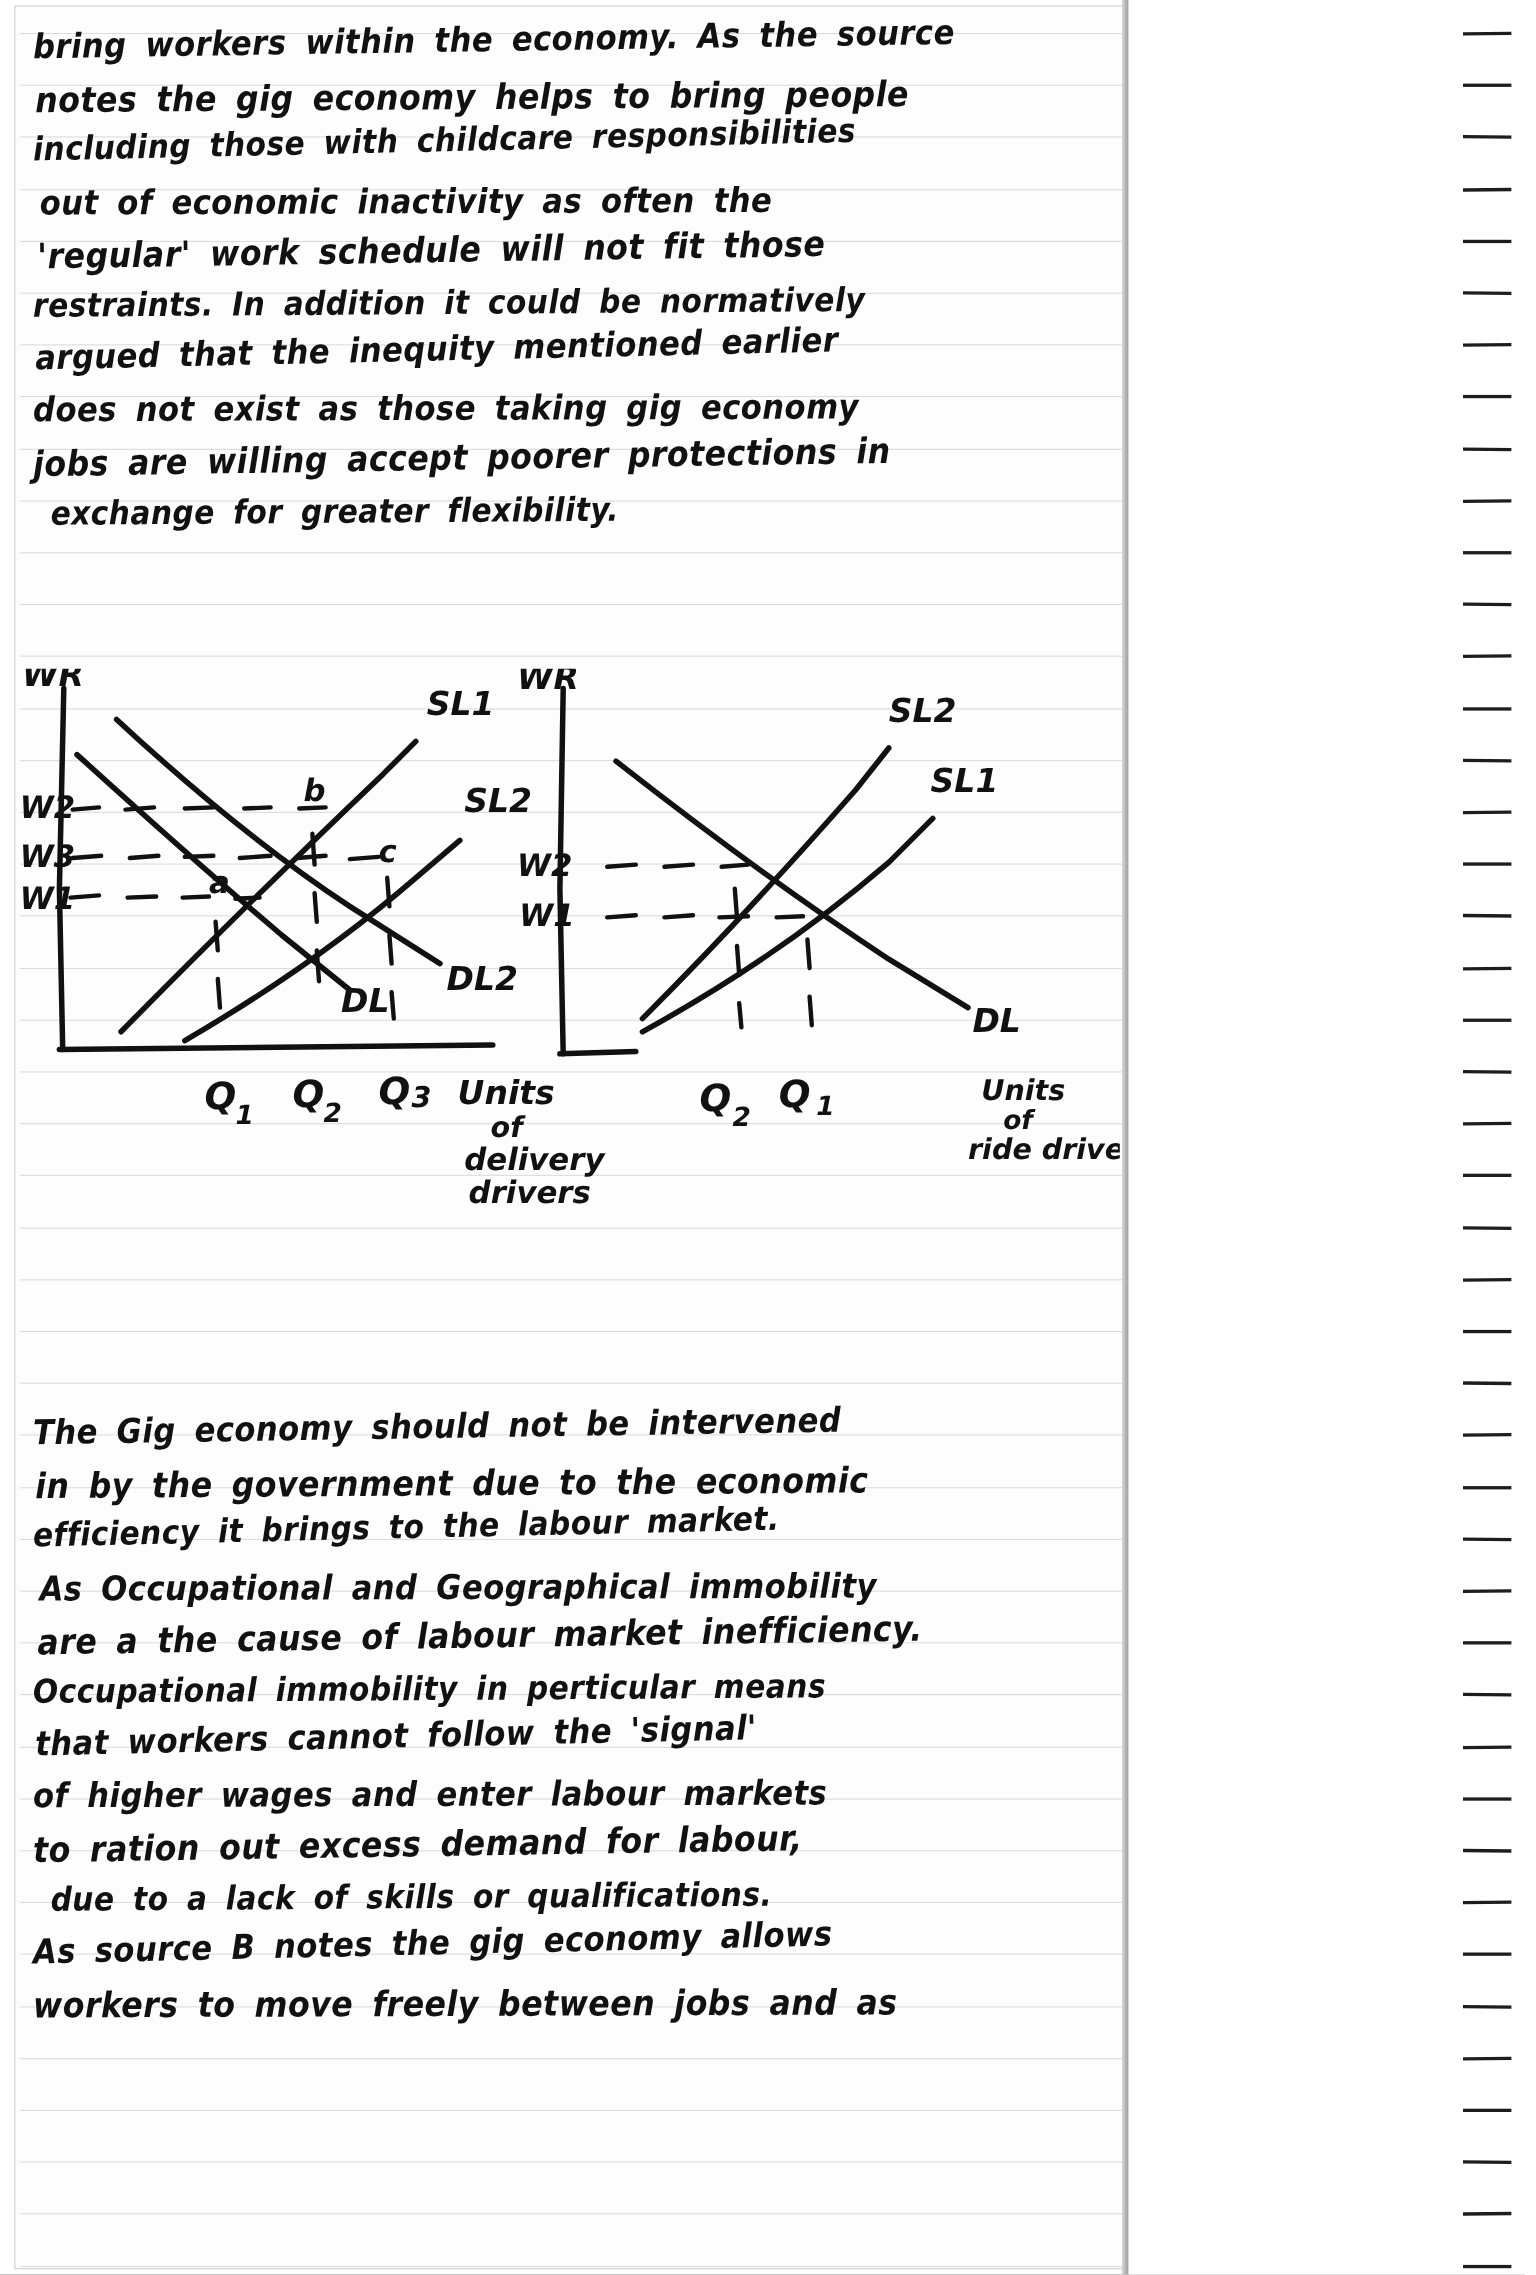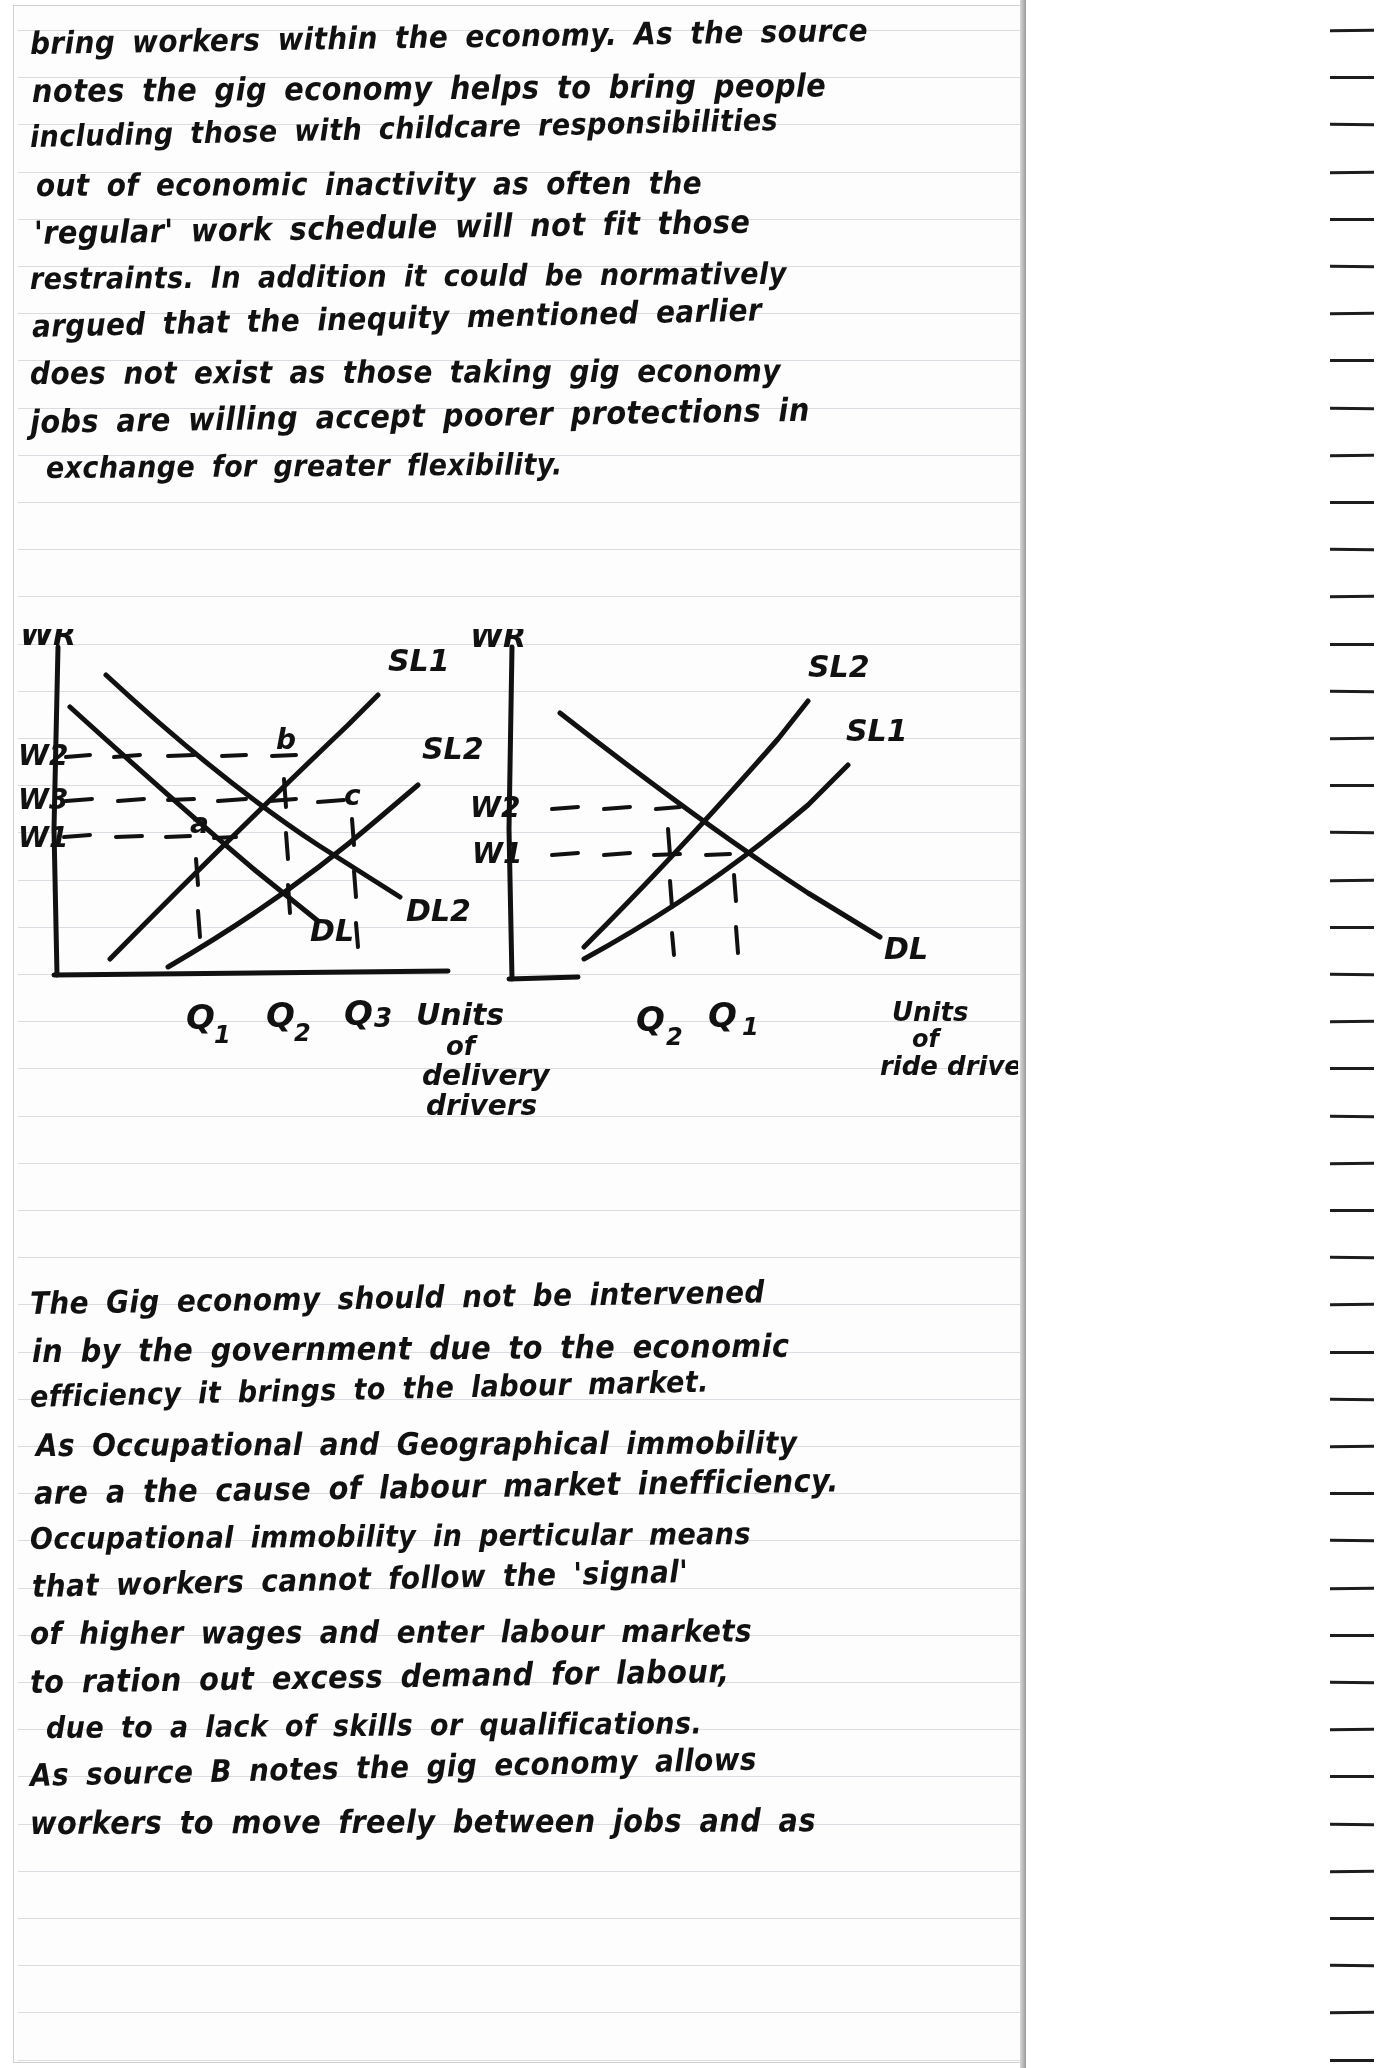--- a/index.html
+++ b/index.html
@@ -80,21 +80,21 @@
   }
   .tilt1 { transform: rotate(-0.9deg); }
   .tilt2 { transform: rotate(-0.4deg); }
   .tilt3 { transform: rotate(-1.3deg); }
   .tilt4 { transform: rotate(-0.2deg); }
 
   
   .diagram-wrap {
     position: absolute;
     left: 18px;
-    top: 629px;
+    top: 608px;
     width: 1000px;
     height: 560px;
   }
   .diagram-wrap svg { display: block; }
 </style>
 </head>
 <body>
 
 <div id="page">
 

